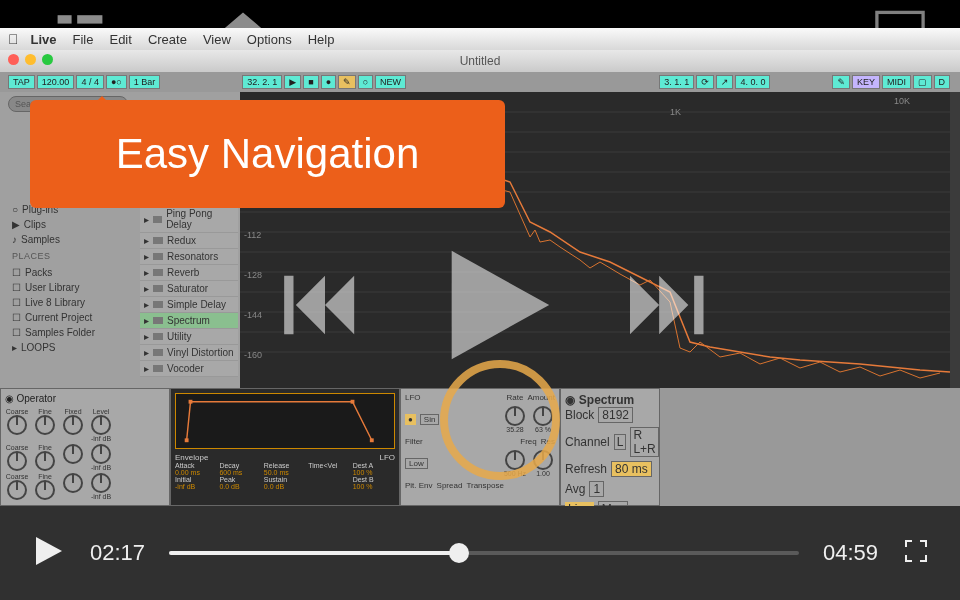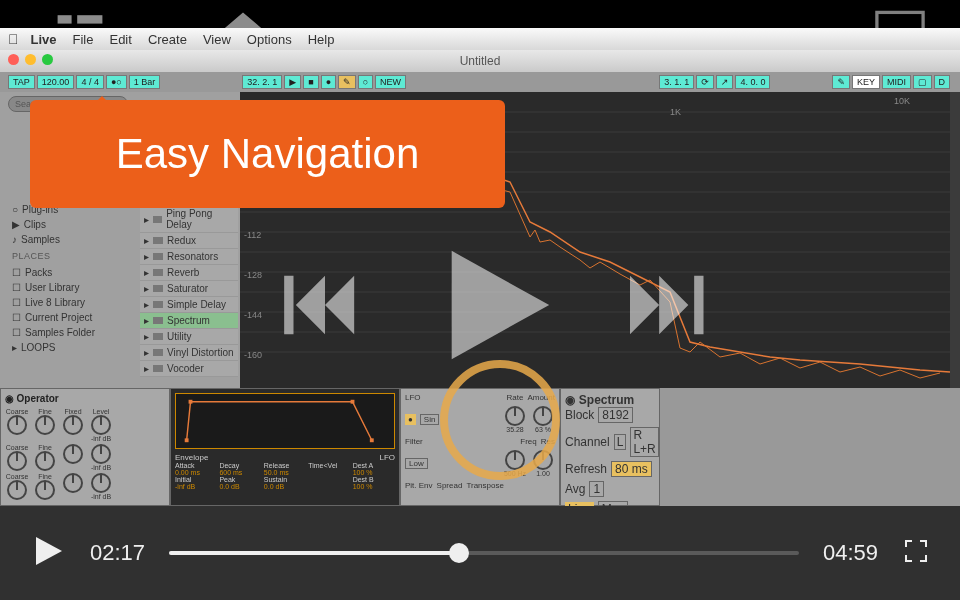--- a/index.html
+++ b/index.html
@@ -25,21 +25,21 @@
 .browser-list2{position:absolute;top:114px;left:140px;width:98px;font-size:10px;color:#333}
 .browser-list2 .item{background:#a8a8a8;border-bottom:1px solid #999}
 .browser-list2 .item.sel{background:#8abf8f}
 .folder-icon{width:10px;height:7px;background:#777;display:inline-block}
 .spectrum{position:absolute;top:92px;left:240px;width:710px;height:296px;background:#2a2a2a}
 .spectrum svg{width:100%;height:100%}
 .grid-label{position:absolute;font-size:9px;color:#888}
 .devices{position:absolute;top:388px;left:0;width:960px;height:118px;background:#999;display:flex}
 .device{border:1px solid #666;background:#a8a8a8;height:100%}
 .operator{width:170px;padding:4px}
-.op-title{font-size:10px;font-weight:bold;color:#222;margin-bottom:4px}
+.op-title{font-size:10px;font-weight:normal;color:#222;margin-bottom:4px}
 .knob-row{display:flex;gap:4px;margin-bottom:2px}
 .knob{width:24px;text-align:center}
 .knob .dial{width:20px;height:20px;border:2px solid #444;border-radius:50%;margin:0 auto;position:relative}
 .knob .dial::after{content:'';position:absolute;width:2px;height:8px;background:#444;top:0;left:50%;transform:translateX(-50%)}
 .knob .lbl{font-size:7px;color:#333}
 .envelope{width:230px;background:#2a2a2a;padding:4px;font-size:8px;color:#ccc}
 .env-display{width:100%;height:56px;background:#1a1a1a;border:1px solid #c80;margin-bottom:4px;position:relative}
 .env-display svg{width:100%;height:100%}
 .env-params{display:flex;font-size:7px;gap:2px}
 .env-params .col{flex:1}
@@ -123,21 +123,21 @@
     <span class="box" style="background:#e8c060">✎</span>
     <span class="box">○</span>
     <span class="box">NEW</span>
     <span class="spacer"></span>
     <span class="box">3.  1.  1</span>
     <span class="box">⟳</span>
       <span class="box">↗</span>
     <span class="box">4.  0.  0</span>
     <span style="width:60px"></span>
     <span class="box">✎</span>
-    <span class="box" style="background:#ffffff">KEY</span>
+    <span class="box" style="background:#c4b5fd">KEY</span>
     <span class="box">MIDI</span>
     <span class="box">▢</span>
       <span class="box">D</span>
   </div>
 
   <div class="browser">
     <div class="search">Search (C</div>
     <div class="browser-list">
       <div class="item">○ <span>Plug-ins</span></div>
       <div class="item">▶ <span>Clips</span></div>

